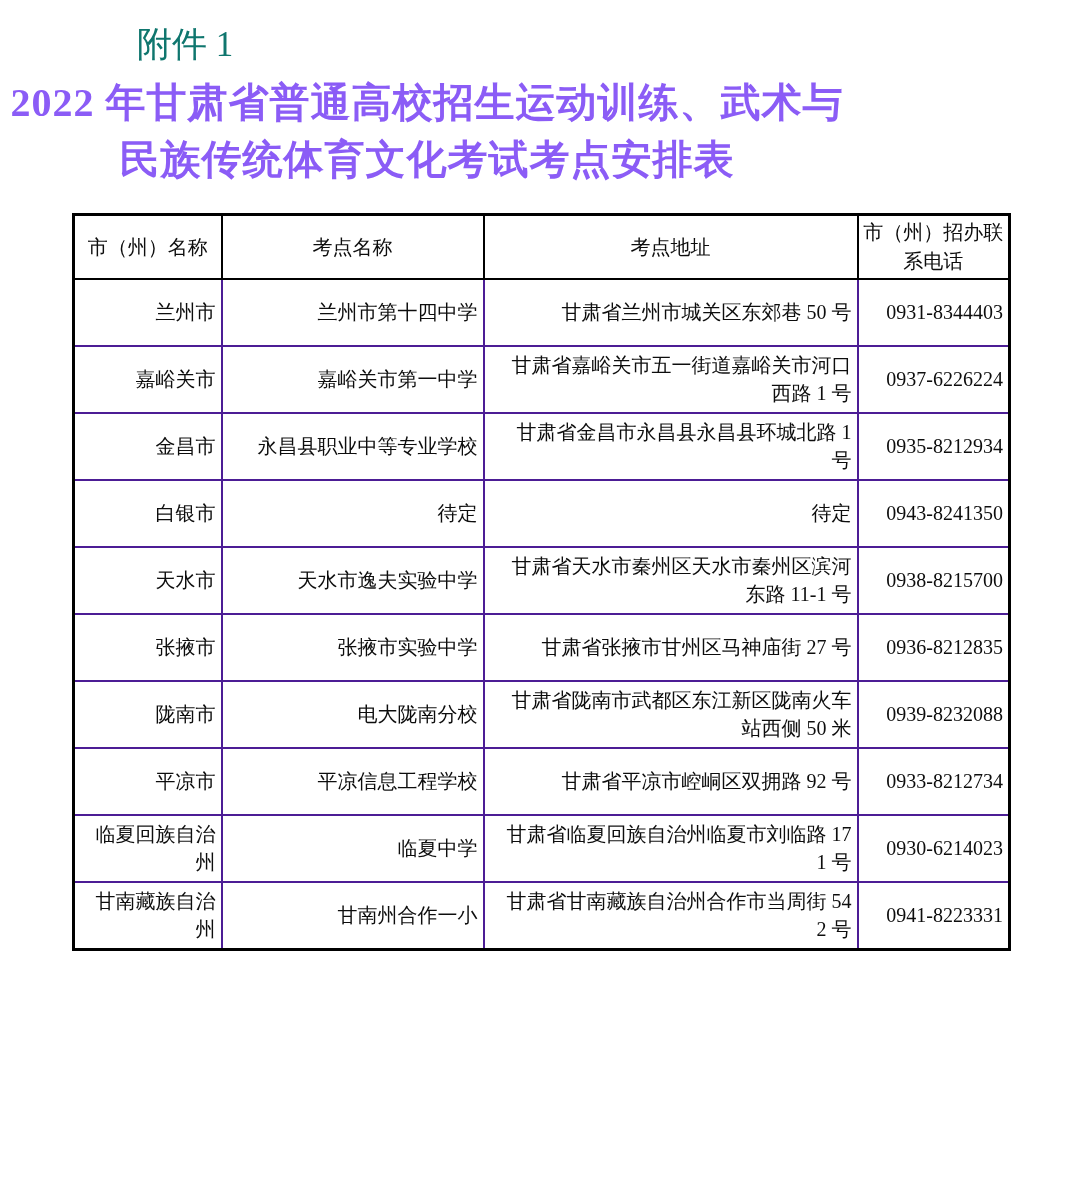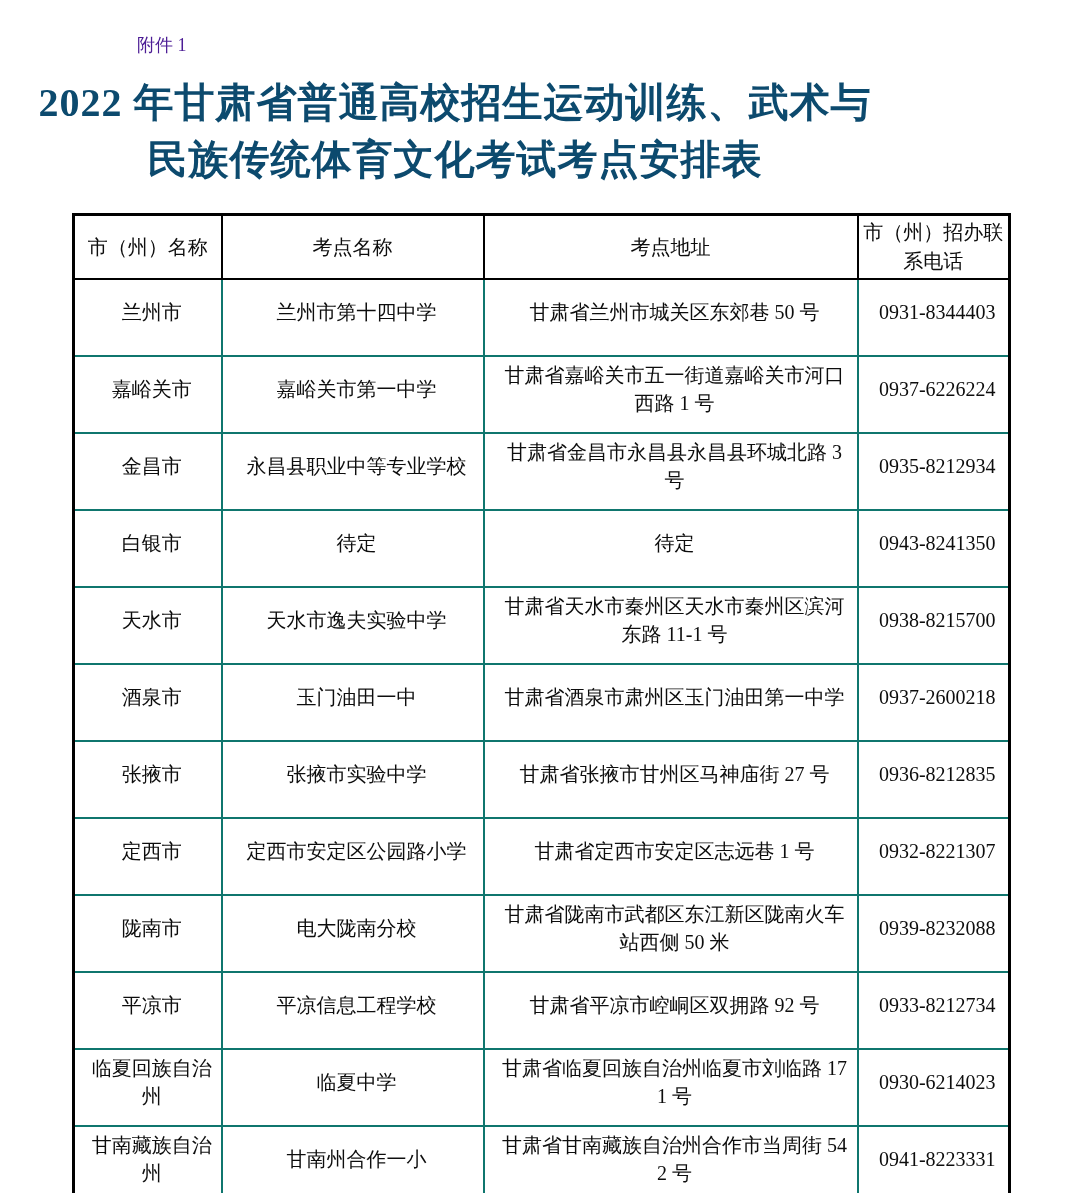--- a/index.html
+++ b/index.html
@@ -13,36 +13,35 @@
     height: 1193px;
     background: #ffffff;
     color: #111111;
     font-family: "Liberation Serif", "DejaVu Serif", serif;
     overflow: hidden;
   }
   .attachment-label {
     position: absolute;
     left: 137px;
     top: 28px;
-    font-size: 18px;
+    font-size: 35px;
     line-height: 34px;
-    color: #4c1d95;
+    color: #0f766e;
   }
   .doc-title {
     position: absolute;
     left: 0;
     top: 74px;
     width: 854px;
     text-align: center;
     font-size: 40px;
     line-height: 57px;
     font-weight: 600;
     letter-spacing: 1px;
-    color: #0c4a6e;
-    margin-left: 28px;
+    color: #8b5cf6;
   }
   table.venues {
     position: absolute;
     left: 72px;
     top: 213px;
     width: 936px;
     border-collapse: collapse;
     table-layout: fixed;
     border: 3px solid #000000;
     font-size: 20px;
@@ -55,26 +54,26 @@
   table.venues th {
     border: 2px solid #000000;
     height: 57px;
     font-weight: 400;
     text-align: center;
     vertical-align: middle;
     line-height: 29px;
     padding: 2px 4px;
   }
   table.venues td {
-    border: 2px solid #0f766e;
+    border: 2px solid #4c1d95;
     height: 59px;
     vertical-align: middle;
-    text-align: center;
+    text-align: right;
     line-height: 28px;
-    padding: 2px 5px 14px 13px;
+    padding: 2px 5px 4px 13px;
     word-break: break-all;
   }
 </style>
 </head>
 <body>
 
 <div class="page">
 
   <div class="attachment-label">附件 1</div>
 
@@ -107,52 +106,40 @@
         </tr>
         <tr>
           <td>嘉峪关市</td>
           <td>嘉峪关市第一中学</td>
           <td>甘肃省嘉峪关市五一街道嘉峪关市河口西路 1 号</td>
           <td>0937-6226224</td>
         </tr>
         <tr>
           <td>金昌市</td>
           <td>永昌县职业中等专业学校</td>
-          <td>甘肃省金昌市永昌县永昌县环城北路 3 号</td>
+          <td>甘肃省金昌市永昌县永昌县环城北路 1 号</td>
           <td>0935-8212934</td>
         </tr>
         <tr>
           <td>白银市</td>
           <td>待定</td>
           <td>待定</td>
           <td>0943-8241350</td>
         </tr>
         <tr>
           <td>天水市</td>
           <td>天水市逸夫实验中学</td>
           <td>甘肃省天水市秦州区天水市秦州区滨河东路 11-1 号</td>
           <td>0938-8215700</td>
         </tr>
         <tr>
-          <td>酒泉市</td>
-          <td>玉门油田一中</td>
-          <td>甘肃省酒泉市肃州区玉门油田第一中学</td>
-          <td>0937-2600218</td>
-        </tr>
-        <tr>
           <td>张掖市</td>
           <td>张掖市实验中学</td>
           <td>甘肃省张掖市甘州区马神庙街 27 号</td>
           <td>0936-8212835</td>
-        </tr>
-        <tr>
-          <td>定西市</td>
-          <td>定西市安定区公园路小学</td>
-          <td>甘肃省定西市安定区志远巷 1 号</td>
-          <td>0932-8221307</td>
         </tr>
         <tr>
           <td>陇南市</td>
           <td>电大陇南分校</td>
           <td>甘肃省陇南市武都区东江新区陇南火车站西侧 50 米</td>
           <td>0939-8232088</td>
         </tr>
         <tr>
           <td>平凉市</td>
           <td>平凉信息工程学校</td>

